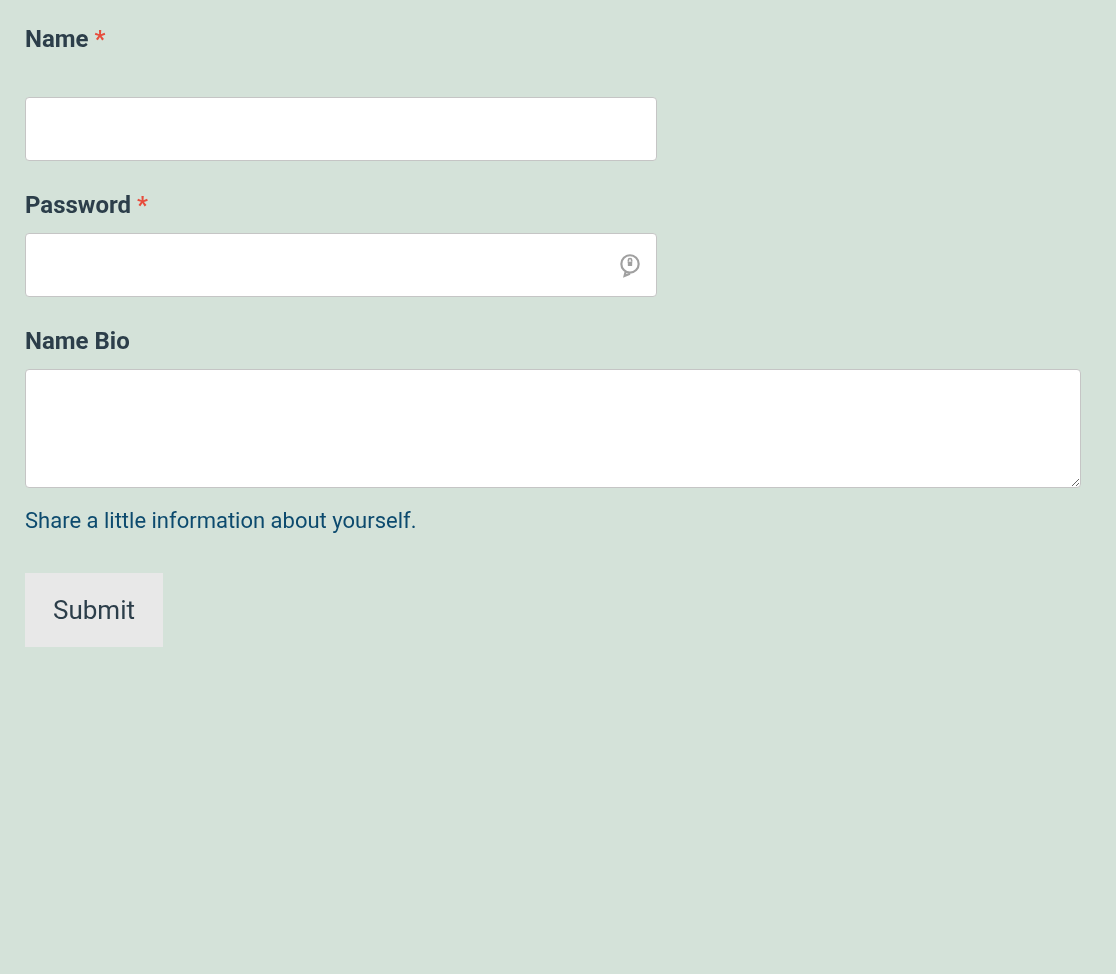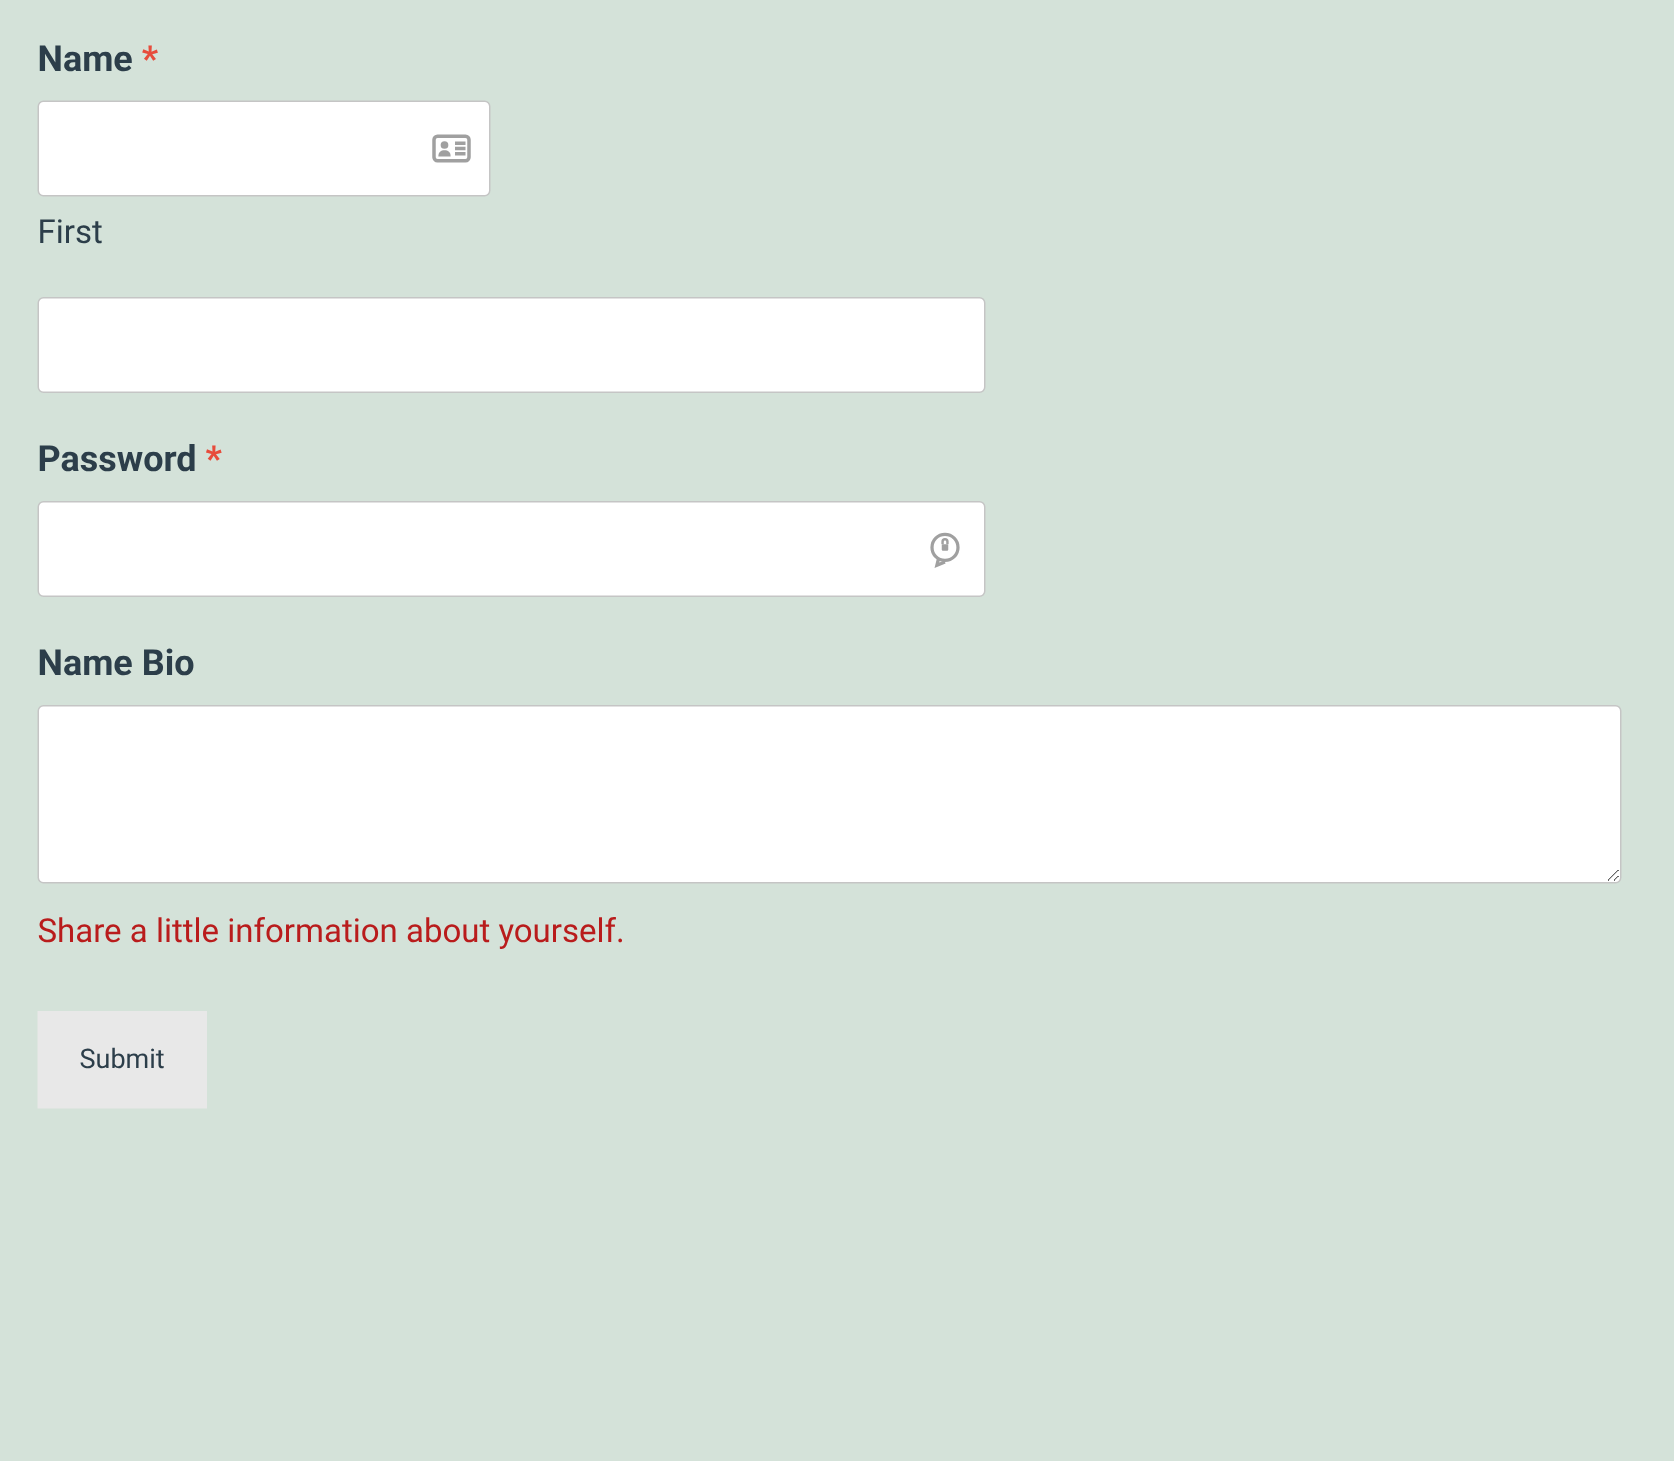--- a/index.html
+++ b/index.html
@@ -109,62 +109,48 @@
       font-size: 20px;
       padding: 12px 16px;
       color: #333;
       font-family: inherit;
       resize: both;
     }
     
     .help-text {
       font-size: 22px;
       font-weight: 400;
-      color: #b91c1c;
+      color: #0c4a6e;
       margin-top: 16px;
     }
     
     .submit-button {
       background: #e8e8e8;
       border: none;
       padding: 22px 28px;
-      font-size: 18px;
+      font-size: 26px;
       font-weight: 400;
       color: #2c3e4a;
       cursor: pointer;
       font-family: inherit;
       margin-top: 10px;
     }
   </style>
 </head>
 <body>
 
 <form>
 
   
   <div class="form-group">
     <label class="field-label">
       <span>Name</span>
       <span class="required-asterisk">*</span>
     </label>
     <div class="name-row">
-      <div class="name-col">
-        <div class="input-wrapper">
-          <input type="text" class="name-input" value="" style="">
-          <svg class="input-icon-right" viewBox="0 0 24 24" fill="currentColor">
-            <rect x="2" y="5" width="20" height="14" rx="2" ry="2" fill="none" stroke="currentColor" stroke-width="2"></rect>
-            <circle cx="8" cy="10" r="2.2" fill="currentColor"></circle>
-            <path d="M4.5 16.5 C4.5 14 6 13 8 13 C10 13 11.5 14 11.5 16.5 Z" fill="currentColor"></path>
-            <line x1="14" y1="9" x2="20" y2="9" stroke="currentColor" stroke-width="2"></line>
-            <line x1="14" y1="12" x2="20" y2="12" stroke="currentColor" stroke-width="2"></line>
-            <line x1="14" y1="15" x2="20" y2="15" stroke="currentColor" stroke-width="2"></line>
-          </svg>
-        </div>
-        <div class="sub-label">First</div>
-      </div>
     </div>
   </div>
 
   
   <div class="form-group">
     <input type="text" class="text-input" value="" style="">
   </div>
 
   
 

